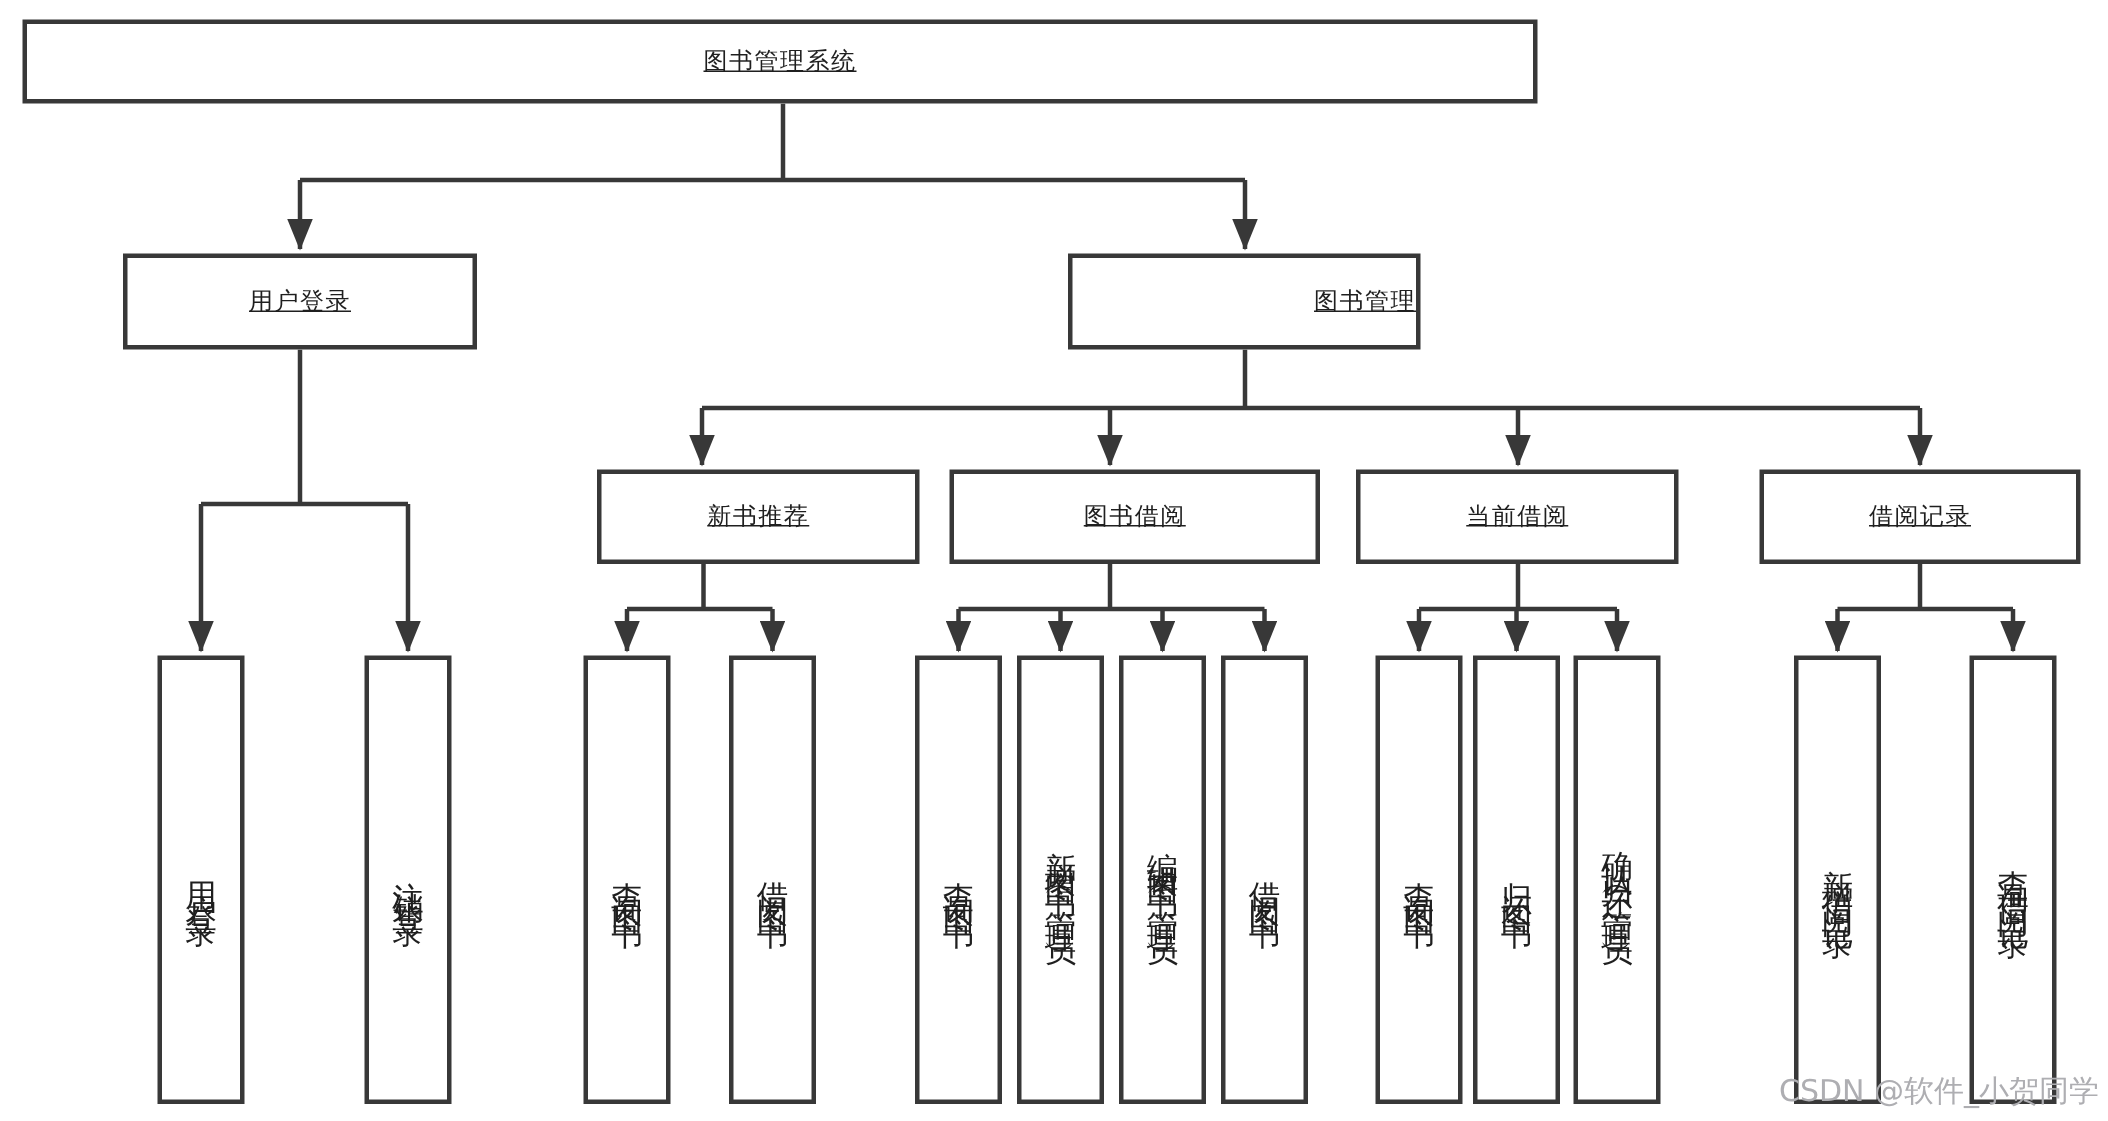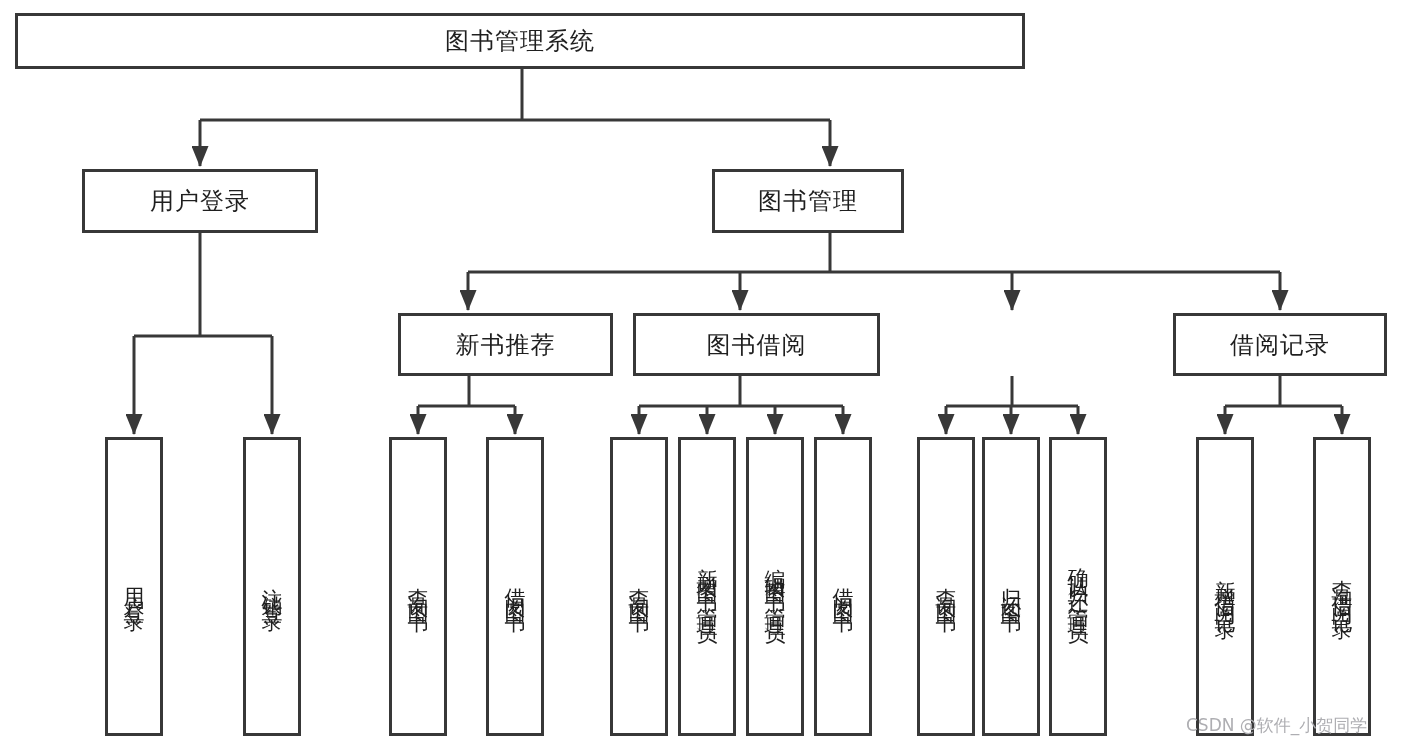--- a/index.html
+++ b/index.html
@@ -33,24 +33,25 @@
     position: absolute;
     box-sizing: border-box;
     border: 3px solid var(--line);
     background: #ffffff;
     display: flex;
     align-items: center;
     justify-content: center;
     z-index: 2;
   }
   .hlabel {
-    font-size: 24px;
+    font-size: 16px;
     letter-spacing: 1px;
     color: var(--text);
     white-space: nowrap;
+    text-decoration: underline;
   }
   .vbox {
     position: absolute;
     top: 437px;
     width: 58px;
     height: 299px;
     box-sizing: border-box;
     border: 3px solid var(--line);
     background: #ffffff;
     display: flex;
@@ -63,21 +64,21 @@
     text-orientation: mixed;
     font-size: 21px;
     letter-spacing: 8px;
     color: var(--text);
     white-space: nowrap;
   }
   .watermark {
     position: absolute;
     left: 1186px;
     top: 714px;
-    font-size: 17px;
+    font-size: 20px;
     color: var(--wm);
     white-space: nowrap;
     z-index: 5;
   }
 </style>
 </head>
 <body>
 
 <div class="canvas">
 
@@ -122,29 +123,32 @@
     <path class="seg" d="M1342 406 V434" marker-end="url(#arrow)"></path>
   </svg>
 
   <div class="hbox" style="left:15px; top:13px; width:1010px; height:56px;">
     <span class="hlabel">图书管理系统</span>
   </div>
 
   <div class="hbox" style="left:82px; top:169px; width:236px; height:64px;">
     <span class="hlabel">用户登录</span>
   </div>
-  <div class="hbox" style="left:712px; top:169px; width:192px; height:64px;">
+  <div class="hbox" style="left:712px; top:169px; width:235px; height:64px;justify-content:flex-end;">
     <span class="hlabel">图书管理</span>
   </div>
 
   <div class="hbox" style="left:362px; top:313px; width:215px; height:63px;margin-left:36px;">
     <span class="hlabel">新书推荐</span>
   </div>
   <div class="hbox" style="left:633px; top:313px; width:247px; height:63px;">
     <span class="hlabel">图书借阅</span>
+  </div>
+  <div class="hbox" style="left:904px; top:313px; width:215px; height:63px;">
+    <span class="hlabel">当前借阅</span>
   </div>
   <div class="hbox" style="left:1173px; top:313px; width:214px; height:63px;">
     <span class="hlabel">借阅记录</span>
   </div>
 
   <div class="vbox" style="left:105px;">
     <span class="vlabel">用户登录</span>
   </div>
   <div class="vbox" style="left:243px;">
     <span class="vlabel">注销登录</span>

